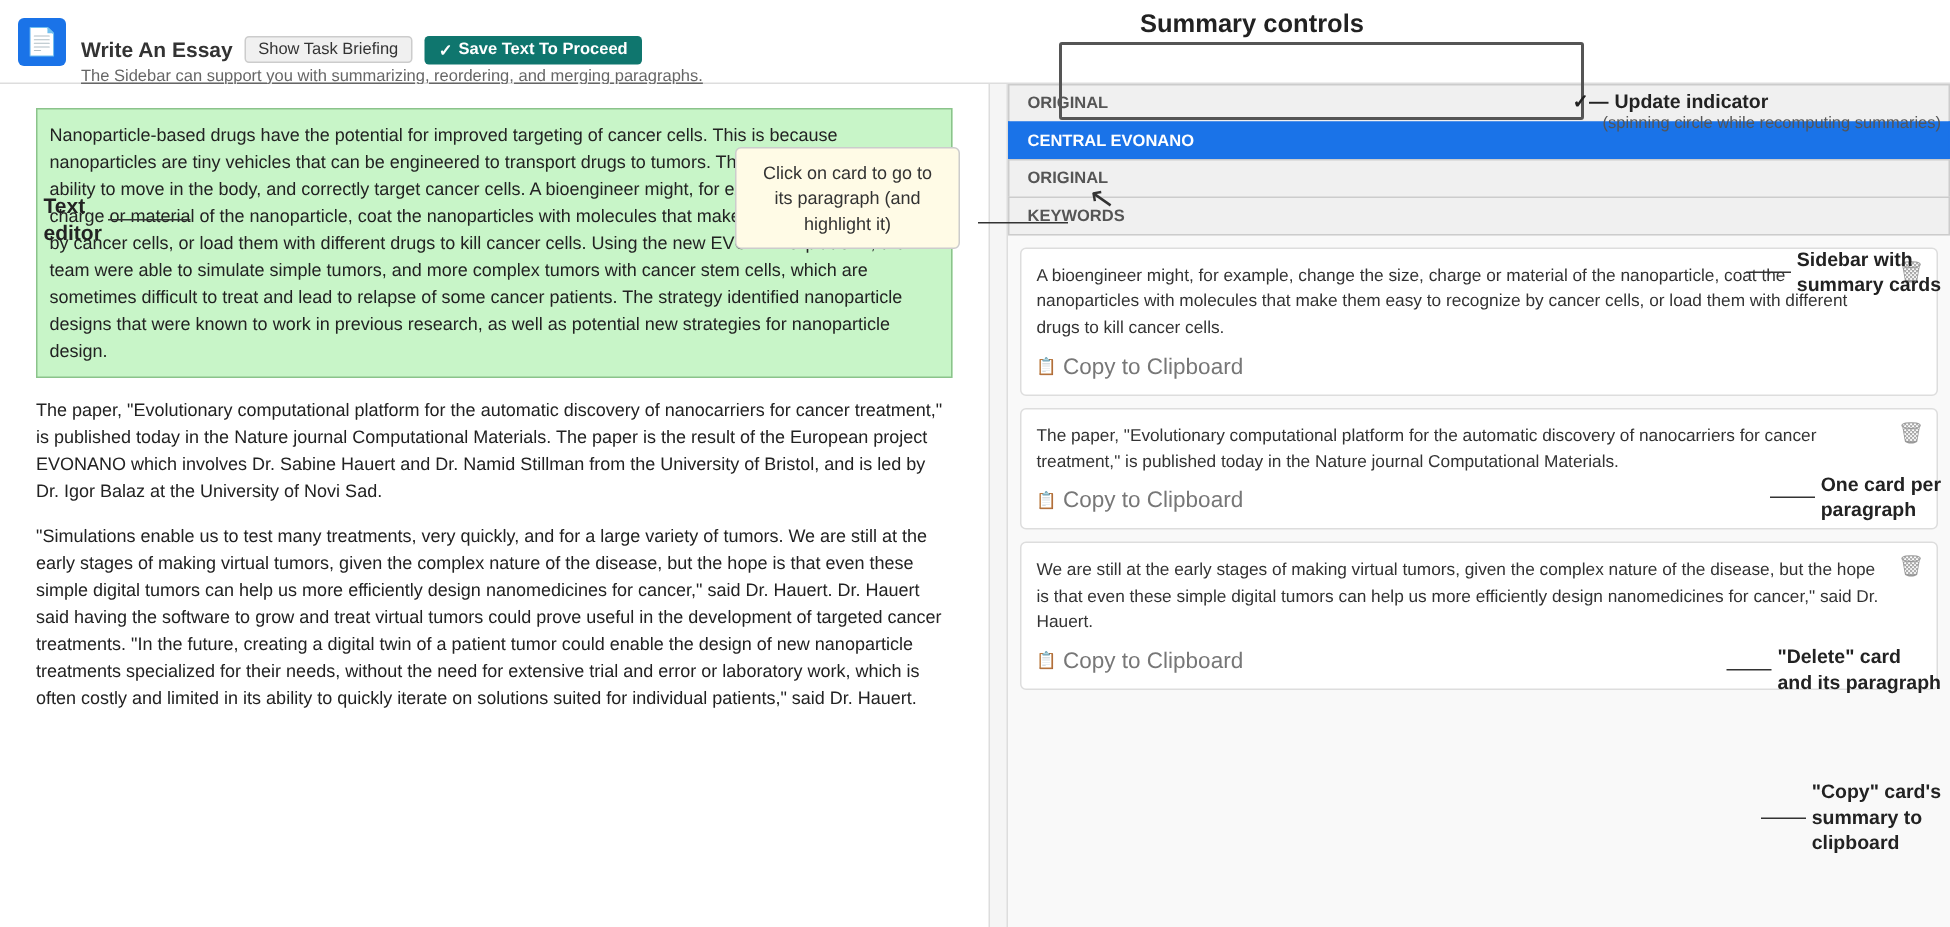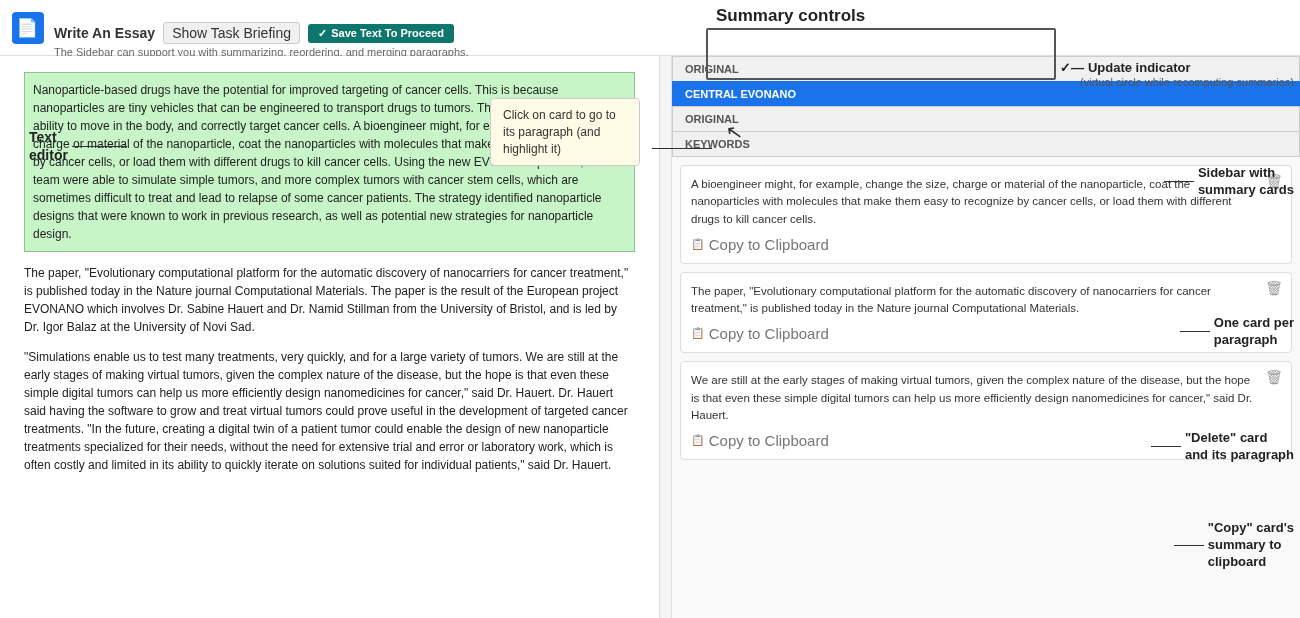--- a/index.html
+++ b/index.html
@@ -62,21 +62,21 @@
       font-size: 14px;
       font-weight: bold;
       color: #333;
     }
 
     .btn-task-briefing {
       background: #f0f0f0;
       border: 1px solid #ccc;
       border-radius: 3px;
       padding: 2px 8px;
-      font-size: 14px;
+      font-size: 11px;
       color: #333;
       cursor: pointer;
     }
 
     .btn-save-text {
       background: #0f766e;
       border: none;
       border-radius: 3px;
       padding: 3px 10px;
       font-size: 11px;
@@ -231,21 +231,21 @@
 
     
     .tooltip-box {
       position: absolute;
       background: #fffbe6;
       border: 1px solid #ccc;
       border-radius: 4px;
       padding: 8px 12px;
       font-size: 12px;
       color: #333;
-      text-align: left;
+      text-align: center;
       line-height: 1.4;
       width: 150px;
       z-index: 100;
       pointer-events: none;
     }
   </style>
 </head>
 <body>
 
 <div class="main-container">
@@ -304,38 +304,38 @@
     </div>
 
   </div>
 
   <div style="position:absolute; left:0; top:128px; display:flex; align-items:center; pointer-events:none;margin-left:29px;">
     <span style="font-size:14px; font-weight:bold; color:#222; line-height:1.3; white-space:pre-line;">Text
 editor</span>
     <div style="width:55px; height:1px; background:#333; margin-left:4px; margin-top:0px;"></div>
   </div>
 
-  <div style="position:absolute; top:6px; left:716px; font-size:17px; font-weight:bold; color:#222; pointer-events:none;">Summary controls</div>
+  <div style="position:absolute; top:6px; left:760px; font-size:17px; font-weight:bold; color:#222; pointer-events:none;">Summary controls</div>
 
   <div style="position:absolute; top:28px; left:706px; width:350px; height:52px; border:2px solid #555; border-radius:2px; pointer-events:none;"></div>
 
   <div class="tooltip-box" style="top:98px; left:490px;">
     <span>Click on card to go to its paragraph (and highlight it)</span>
   </div>
 
   <div style="position:absolute; top:148px; left:652px; width:60px; height:1px; background:#333; pointer-events:none;"></div>
 
   <div style="position:absolute; top:120px; left:726px; font-size:20px; color:#333; pointer-events:none; transform: rotate(-10deg);">↖</div>
 
   <div style="position:absolute; top:60px; right:6px; pointer-events:none;">
     <div style="display:flex; align-items:center; gap:4px;">
       <span style="font-size:13px; font-weight:bold; color:#222;">✓—</span>
       <span style="font-size:13px; font-weight:bold; color:#222;">Update indicator</span>
     </div>
-    <div style="font-size:11px; color:#555; padding-left:20px; line-height:1.4;">(virtual circle while recomputing summaries)</div>
+    <div style="font-size:11px; color:#555; padding-left:20px; line-height:1.4;">(spinning circle while recomputing summaries)</div>
   </div>
 
   <div style="position:absolute; top:165px; right:6px; display:flex; align-items:center; pointer-events:none; gap:4px;">
     <div style="width:30px; height:1px; background:#333;"></div>
     <span style="font-size:13px; font-weight:bold; color:#222; white-space:pre-line; line-height:1.3;">Sidebar with
 summary cards</span>
   </div>
 
   <div style="position:absolute; top:315px; right:6px; display:flex; align-items:center; pointer-events:none; gap:4px;">
     <div style="width:30px; height:1px; background:#333;"></div>

